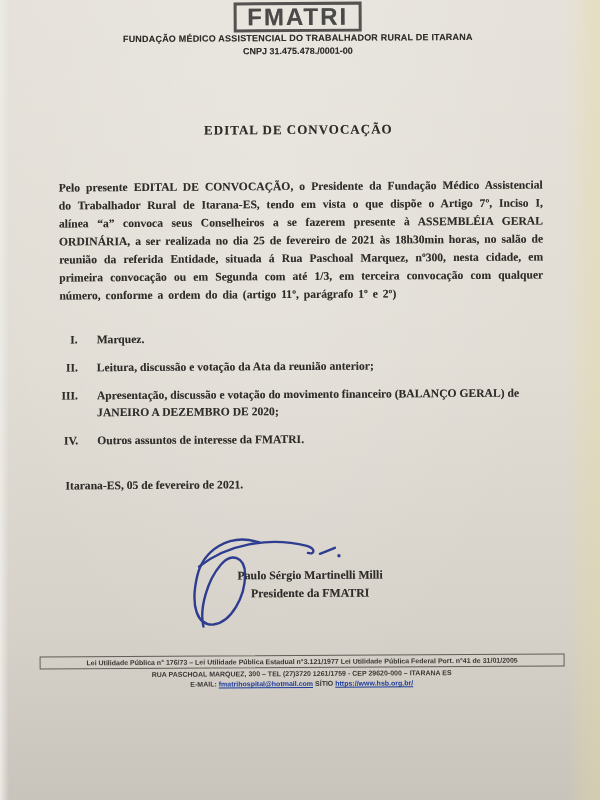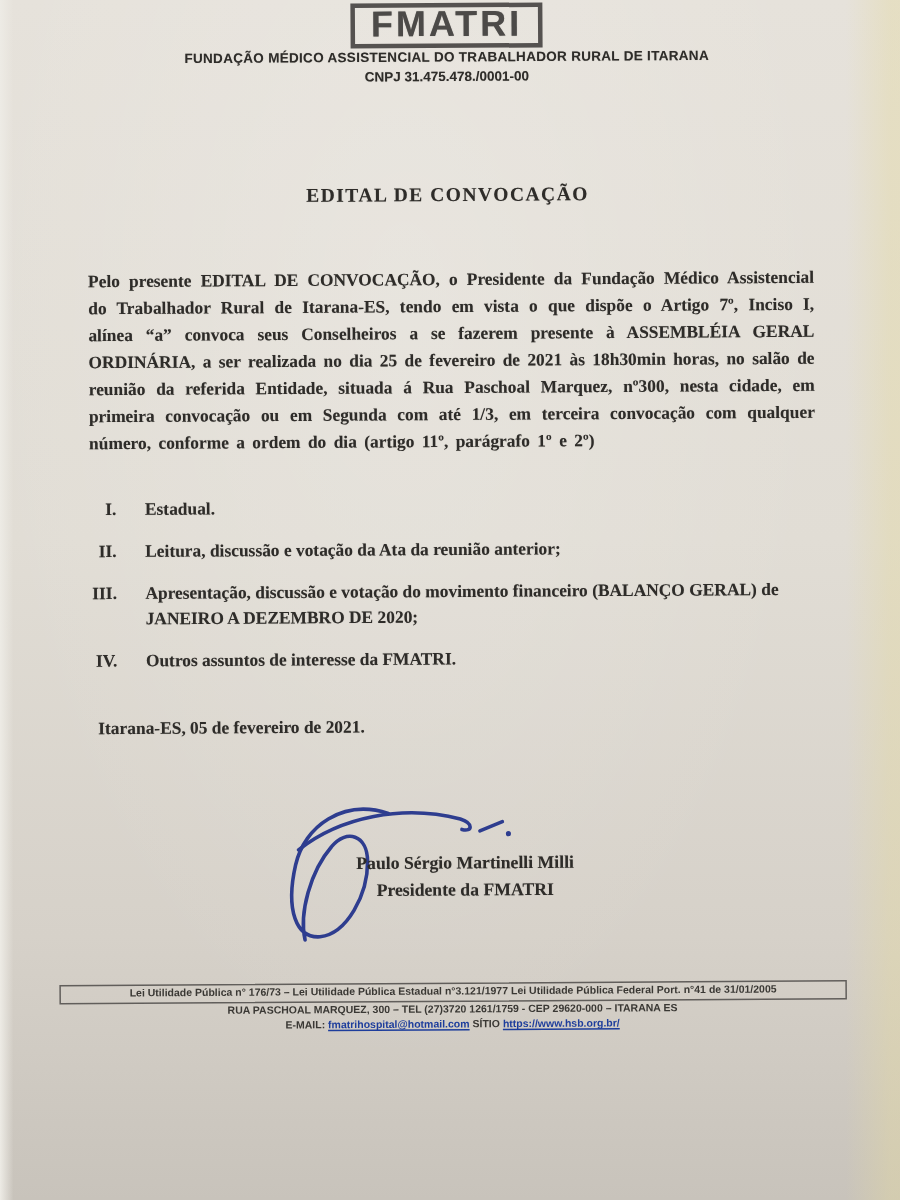--- a/index.html
+++ b/index.html
@@ -84,21 +84,21 @@
     <div class="abs org-line doc-text">FUNDAÇÃO MÉDICO ASSISTENCIAL DO TRABALHADOR RURAL DE ITARANA</div>
     <div class="abs cnpj-line doc-text">CNPJ 31.475.478./0001-00</div>
 
     <div class="abs title doc-text">EDITAL DE CONVOCAÇÃO</div>
 
     <div class="abs para doc-text">Pelo presente EDITAL DE CONVOCAÇÃO, o Presidente da Fundação Médico Assistencial do Trabalhador Rural de Itarana-ES, tendo em vista o que dispõe o Artigo 7º, Inciso I, alínea “a” convoca seus Conselheiros a se fazerem presente à ASSEMBLÉIA GERAL ORDINÁRIA, a ser realizada no dia 25 de fevereiro de 2021 às 18h30min horas, no salão de reunião da referida Entidade, situada á Rua Paschoal Marquez, nº300, nesta cidade, em primeira convocação ou em Segunda com até 1/3, em terceira convocação com qualquer número, conforme a ordem do dia (artigo 11º, parágrafo 1º e 2º)</div>
 
     <div class="abs agenda">
       <div class="agenda-item doc-text">
         <span class="agenda-num">I.</span>
-        <span class="agenda-txt">Estadual.</span>
+        <span class="agenda-txt">Marquez.</span>
       </div>
       <div class="agenda-item doc-text">
         <span class="agenda-num">II.</span>
         <span class="agenda-txt">Leitura, discussão e votação da Ata da reunião anterior;</span>
       </div>
       <div class="agenda-item doc-text">
         <span class="agenda-num">III.</span>
         <span class="agenda-txt">Apresentação, discussão e votação do movimento financeiro (BALANÇO GERAL) de JANEIRO A DEZEMBRO DE 2020;</span>
       </div>
       <div class="agenda-item doc-text">

